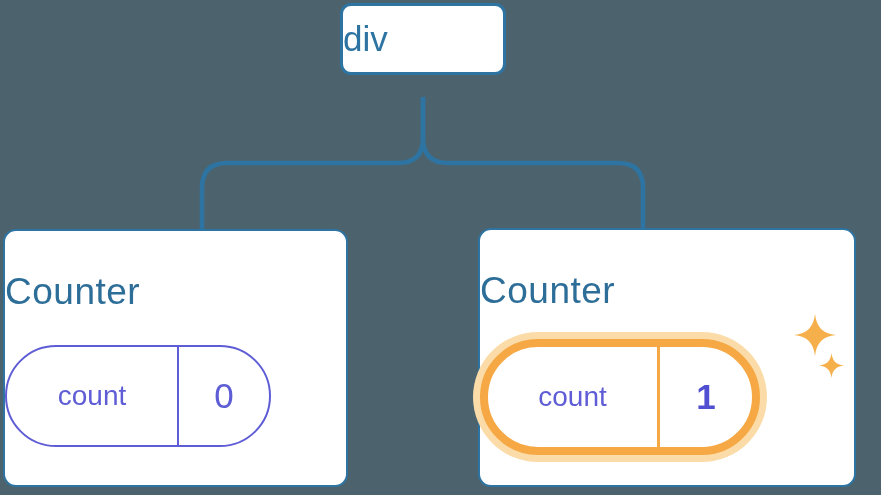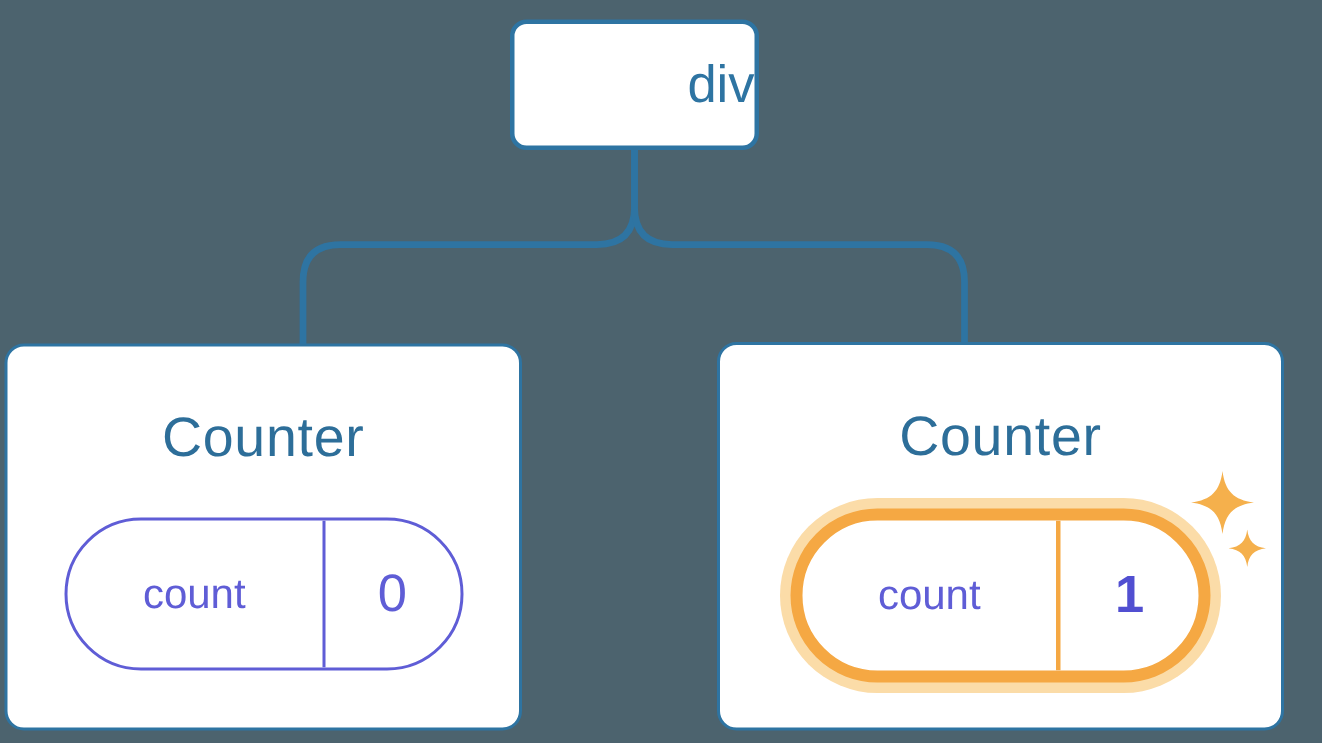--- a/index.html
+++ b/index.html
@@ -21,33 +21,33 @@
     overflow:hidden;
     font-family:"Liberation Sans", sans-serif;
   }
   .connector{
     position:absolute;left:0;top:0;width:881px;height:495px;
   }
   .connector path{
     stroke:var(--blue);stroke-width:4.5;fill:none;
   }
   .root-node{
-    position:absolute;left:340px;top:13px;width:166px;height:87px;
+    position:absolute;left:340px;top:3px;width:166px;height:72px;
     background:var(--card_bg);
     border:3px solid var(--blue);
     border-radius:11px;
-    display:flex;align-items:center;justify-content:flex-end;
+    display:flex;align-items:center;justify-content:flex-start;
     font-size:35px;color:var(--blue);
   }
   .card{
     position:absolute;
     background:var(--card_bg);
     border:2.5px solid var(--blue);
     border-radius:13px;
-    display:flex;flex-direction:column;align-items:center;
+    display:flex;flex-direction:column;
   }
   .card.left{left:3px;top:229px;width:345px;height:258px;}
   .card.right{left:478px;top:228px;width:378px;height:259px;}
   .card-title{
     margin-top:40px;
     font-size:37px;font-weight:500;color:var(--title);
     line-height:42px;letter-spacing:0.5px;
   }
   .pill{
     display:flex;align-items:stretch;

